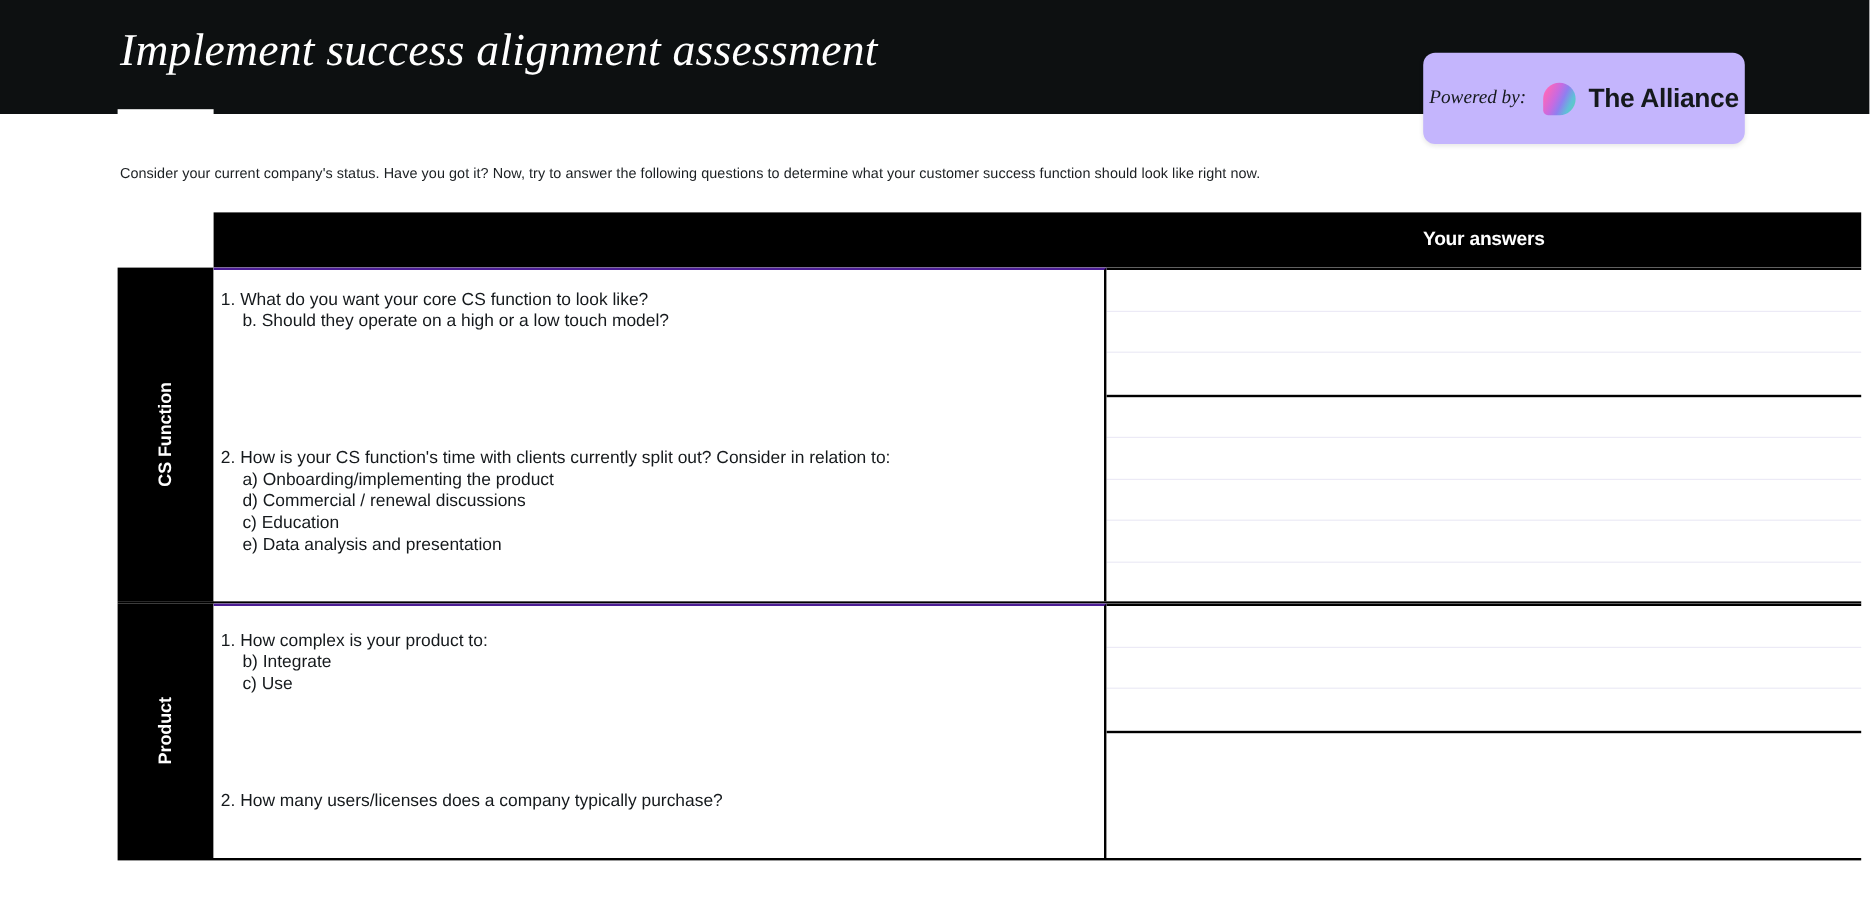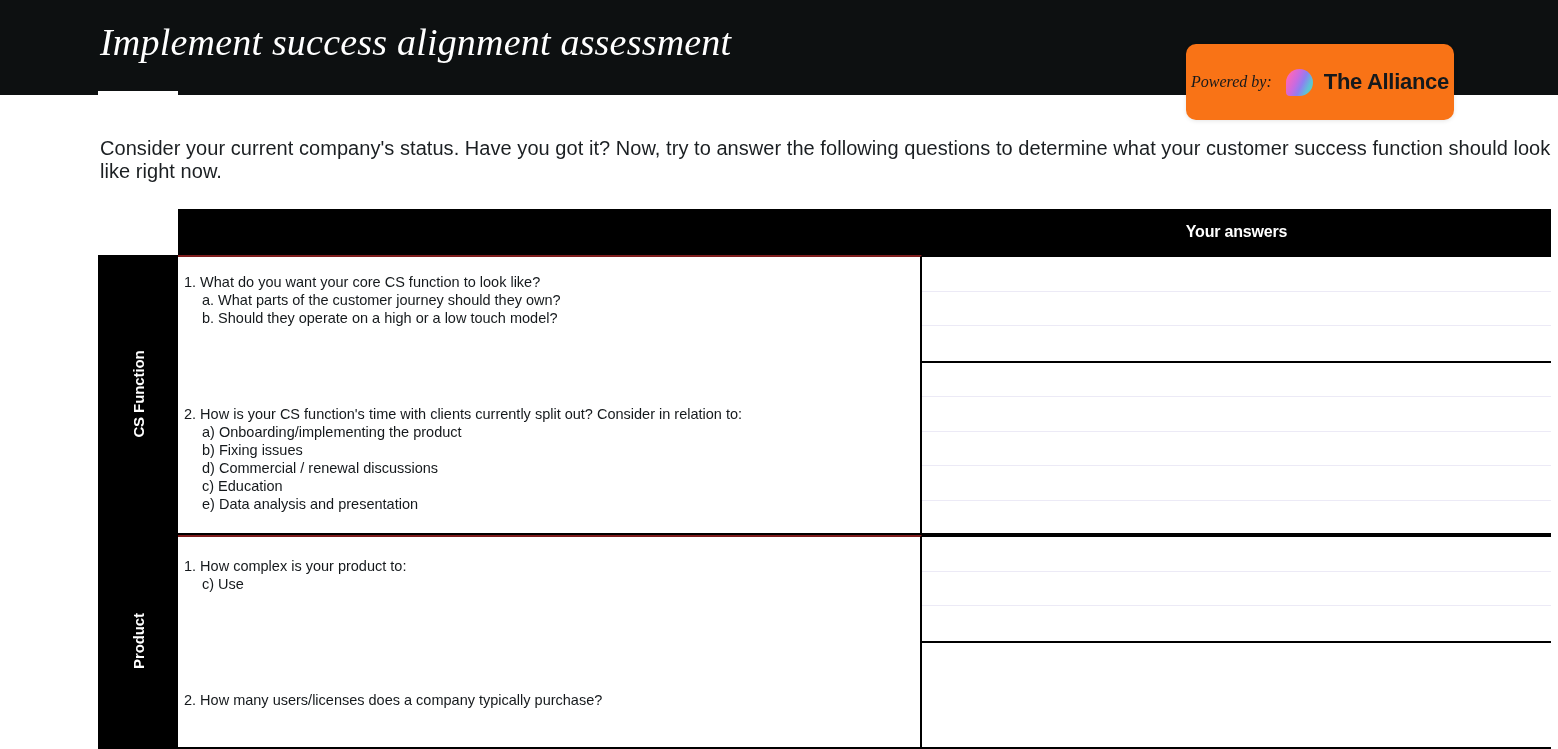--- a/index.html
+++ b/index.html
@@ -45,21 +45,21 @@
     background: #ffffff;
   }
 
   
   .powered-badge {
     position: absolute;
     left: 1186px;
     top: 44px;
     width: 268px;
     height: 76px;
-    background: #f97316;
+    background: #c4b5fd;
     border-radius: 10px;
     box-shadow: 0 1px 4px rgba(0,0,0,0.10);
     display: flex;
     align-items: center;
     justify-content: center;
     gap: 14px;
     z-index: 5;
   }
   .powered-label {
     font-family: "Liberation Serif", "DejaVu Serif", serif;
@@ -101,21 +101,21 @@
   }
   .intro-heading {
     margin: 0 0 10px 0;
     font-size: 19px;
     font-weight: 700;
     letter-spacing: -0.2px;
     color: #15191c;
   }
   .intro-body {
     margin: 0;
-    font-size: 20px;
+    font-size: 12px;
     font-weight: 400;
     color: #1b1f22;
     letter-spacing: 0.05px;
   }
 
   
   .assessment {
     position: relative;
     margin-top: 26px;
     margin-left: 98px;
@@ -163,21 +163,21 @@
     white-space: nowrap;
     color: #ffffff;
     font-size: 15px;
     font-weight: 700;
     letter-spacing: -0.1px;
   }
 
   .section-questions {
     width: 744px;
     flex: none;
-    border-top: 2px solid #7f1d1d;
+    border-top: 2px solid #4c1d95;
     border-right: 2px solid #000000;
     box-sizing: border-box;
     background: #ffffff;
     position: relative;
   }
   .qblock {
     padding: 0 0 0 6px;
     box-sizing: border-box;
   }
   .qtext {
@@ -238,27 +238,25 @@
     <div class="table-head-answers">Your answers</div>
   </div>
   <div id="sections-host">
       <div class="section-row" style="height: 278px;">
         <div class="section-label">
           <span class="section-label-text">CS Function</span>
         </div>
         <div class="section-questions">
           <div class="qblock" style="height: 104px; padding-top: 16px;">
             <div class="qtext">1. What do you want your core CS function to look like?</div>
-            <div class="qtext sub">a. What parts of the customer journey should they own?</div>
             <div class="qtext sub">b. Should they operate on a high or a low touch model?</div>
           </div>
           <div class="qblock" style="height: 172px; padding-top: 44px;">
             <div class="qtext">2. How is your CS function's time with clients currently split out?  Consider in relation to:</div>
             <div class="qtext sub">a) Onboarding/implementing the product</div>
-            <div class="qtext sub">b) Fixing issues</div>
             <div class="qtext sub">d) Commercial / renewal discussions</div>
             <div class="qtext sub">c) Education</div>
             <div class="qtext sub">e) Data analysis and presentation</div>
           </div>
         </div>
         <div class="section-answers">
           <div class="ablock" style="height: 104px;">
             <div class="aline" style="height: 34.6667px;"></div>
             <div class="aline" style="height: 34.6667px;"></div>
             <div class="aline last" style="height: 34.6667px;"></div>
@@ -272,20 +270,21 @@
           </div>
         </div>
       </div>
       <div class="section-row" style="height: 212px;">
         <div class="section-label">
           <span class="section-label-text">Product</span>
         </div>
         <div class="section-questions">
           <div class="qblock" style="height: 104px; padding-top: 20px;">
             <div class="qtext">1. How complex is your product to:</div>
+            <div class="qtext sub">b) Integrate</div>
             <div class="qtext sub">c) Use</div>
           </div>
           <div class="qblock" style="height: 106px; padding-top: 50px;">
             <div class="qtext">2. How many users/licenses does a company typically purchase?</div>
           </div>
         </div>
         <div class="section-answers">
           <div class="ablock" style="height: 104px;">
             <div class="aline" style="height: 34.6667px;"></div>
             <div class="aline" style="height: 34.6667px;"></div>

